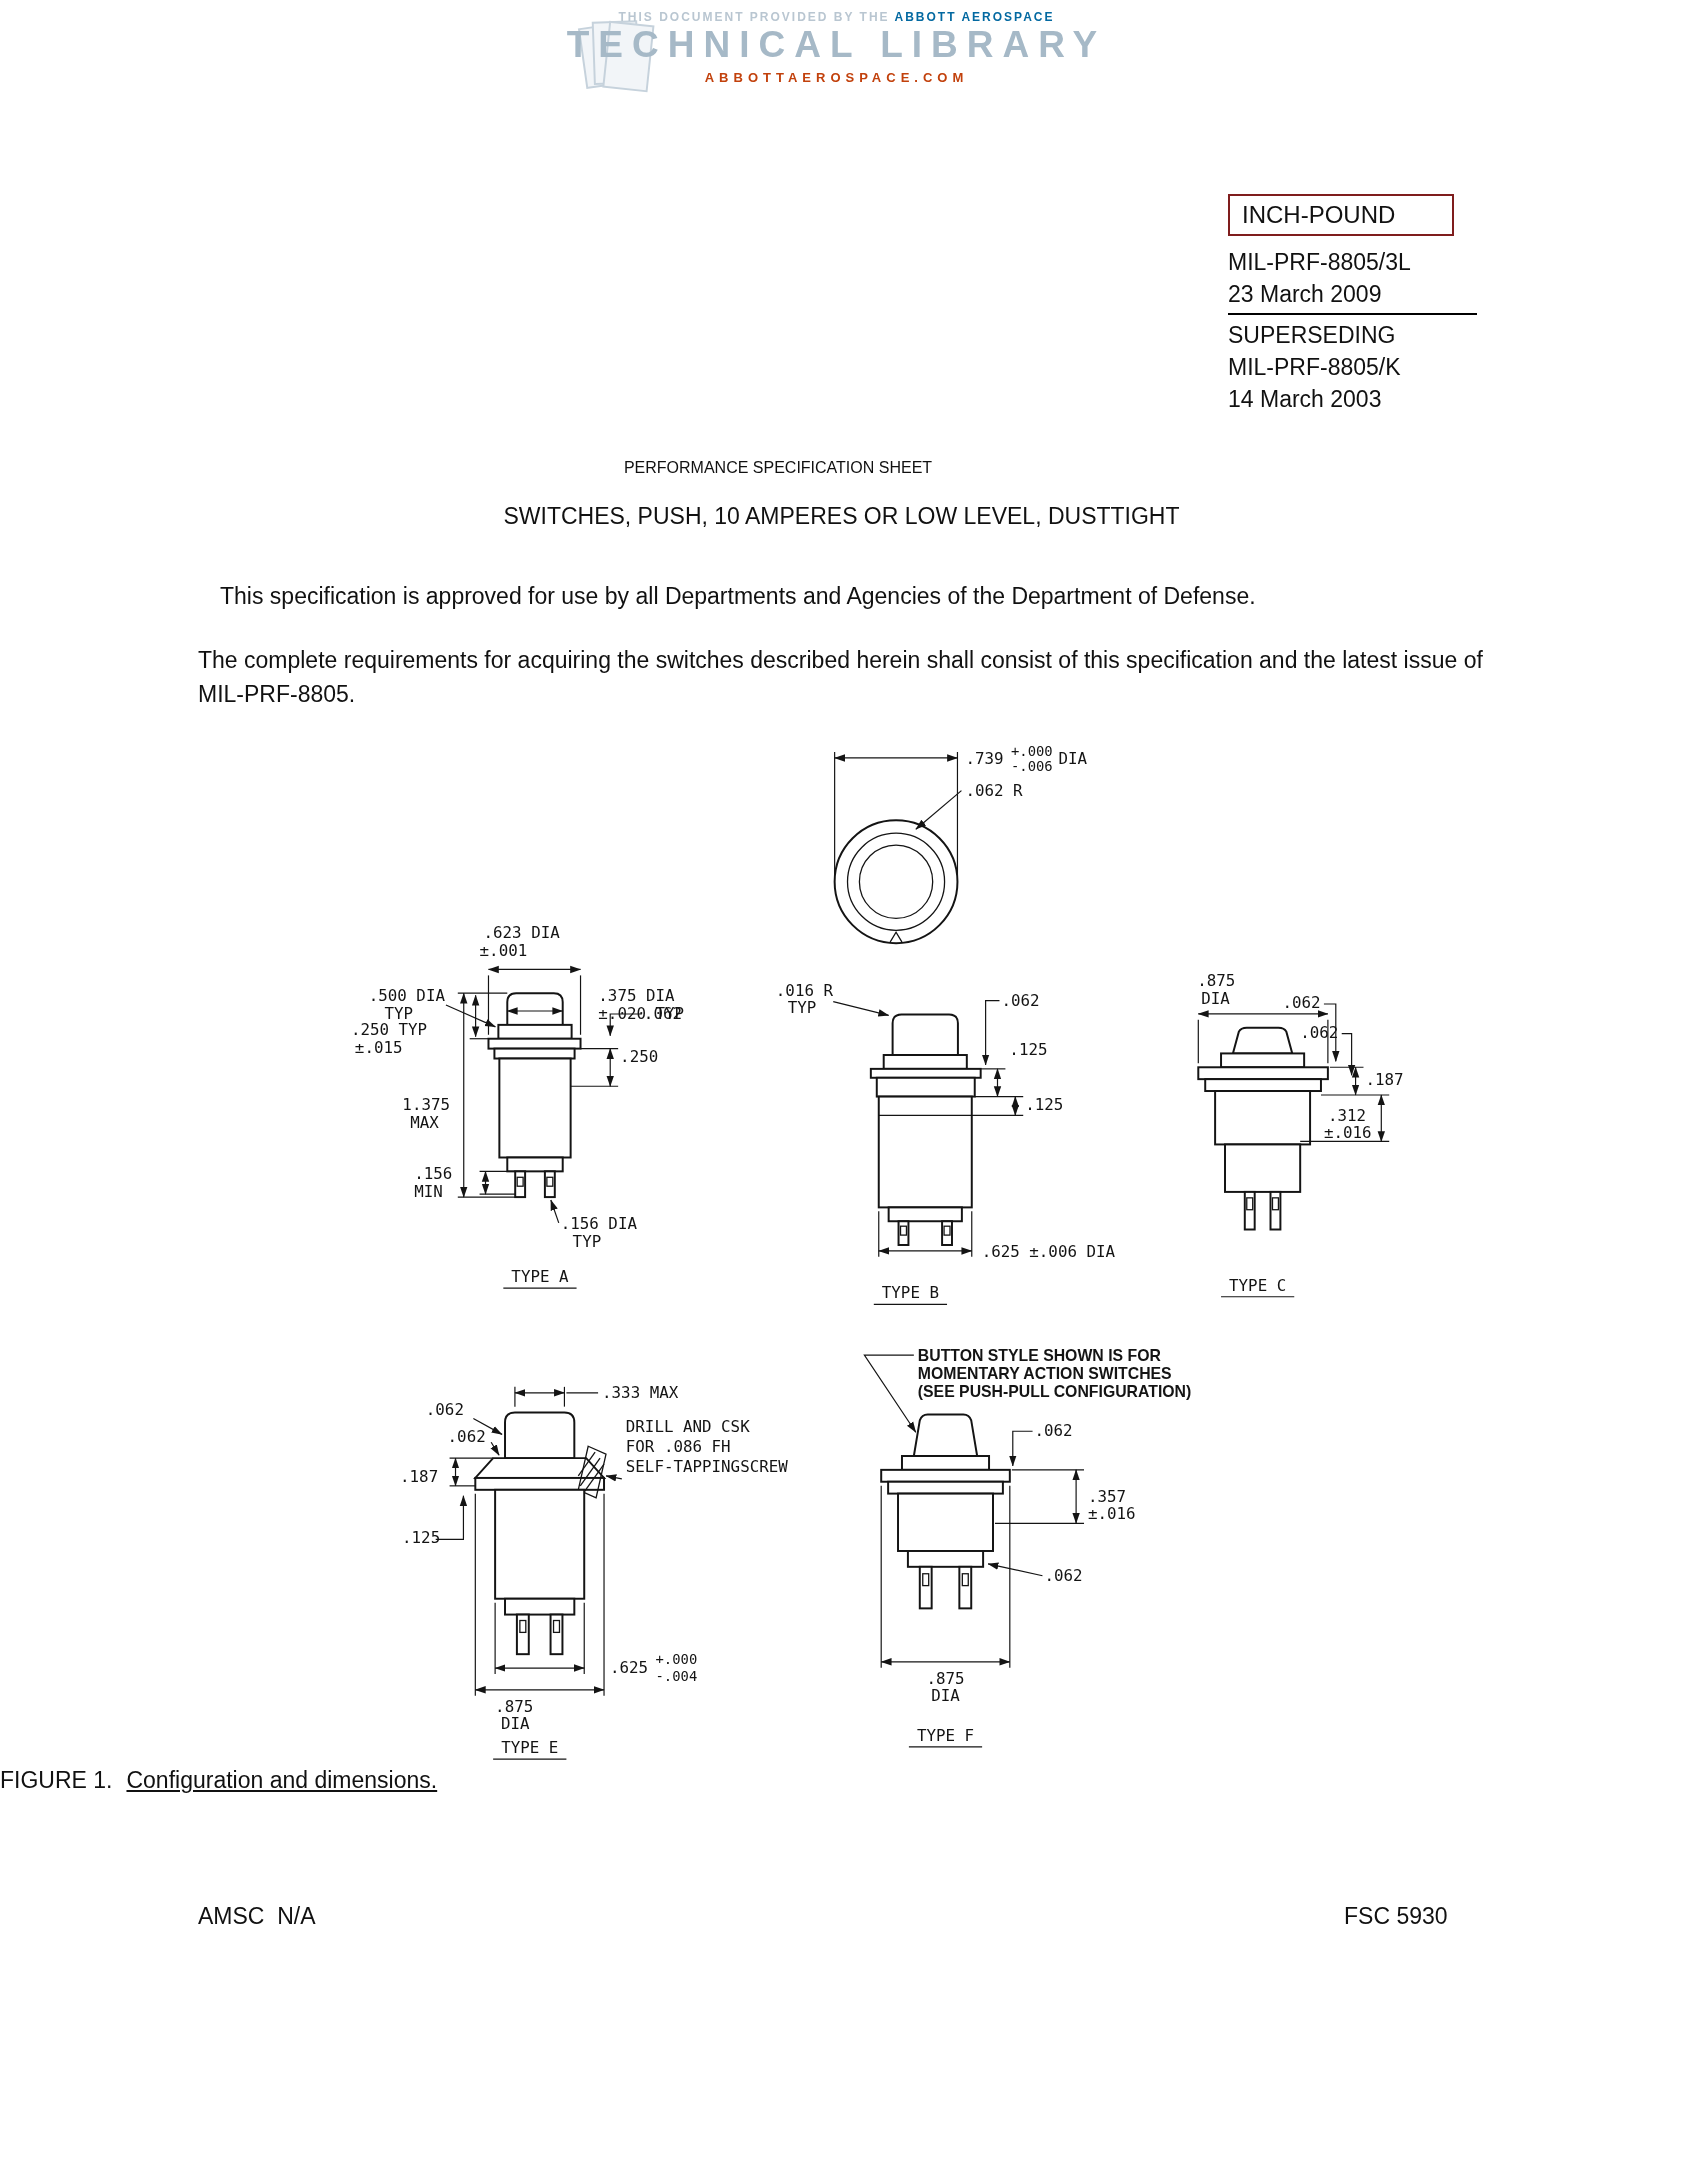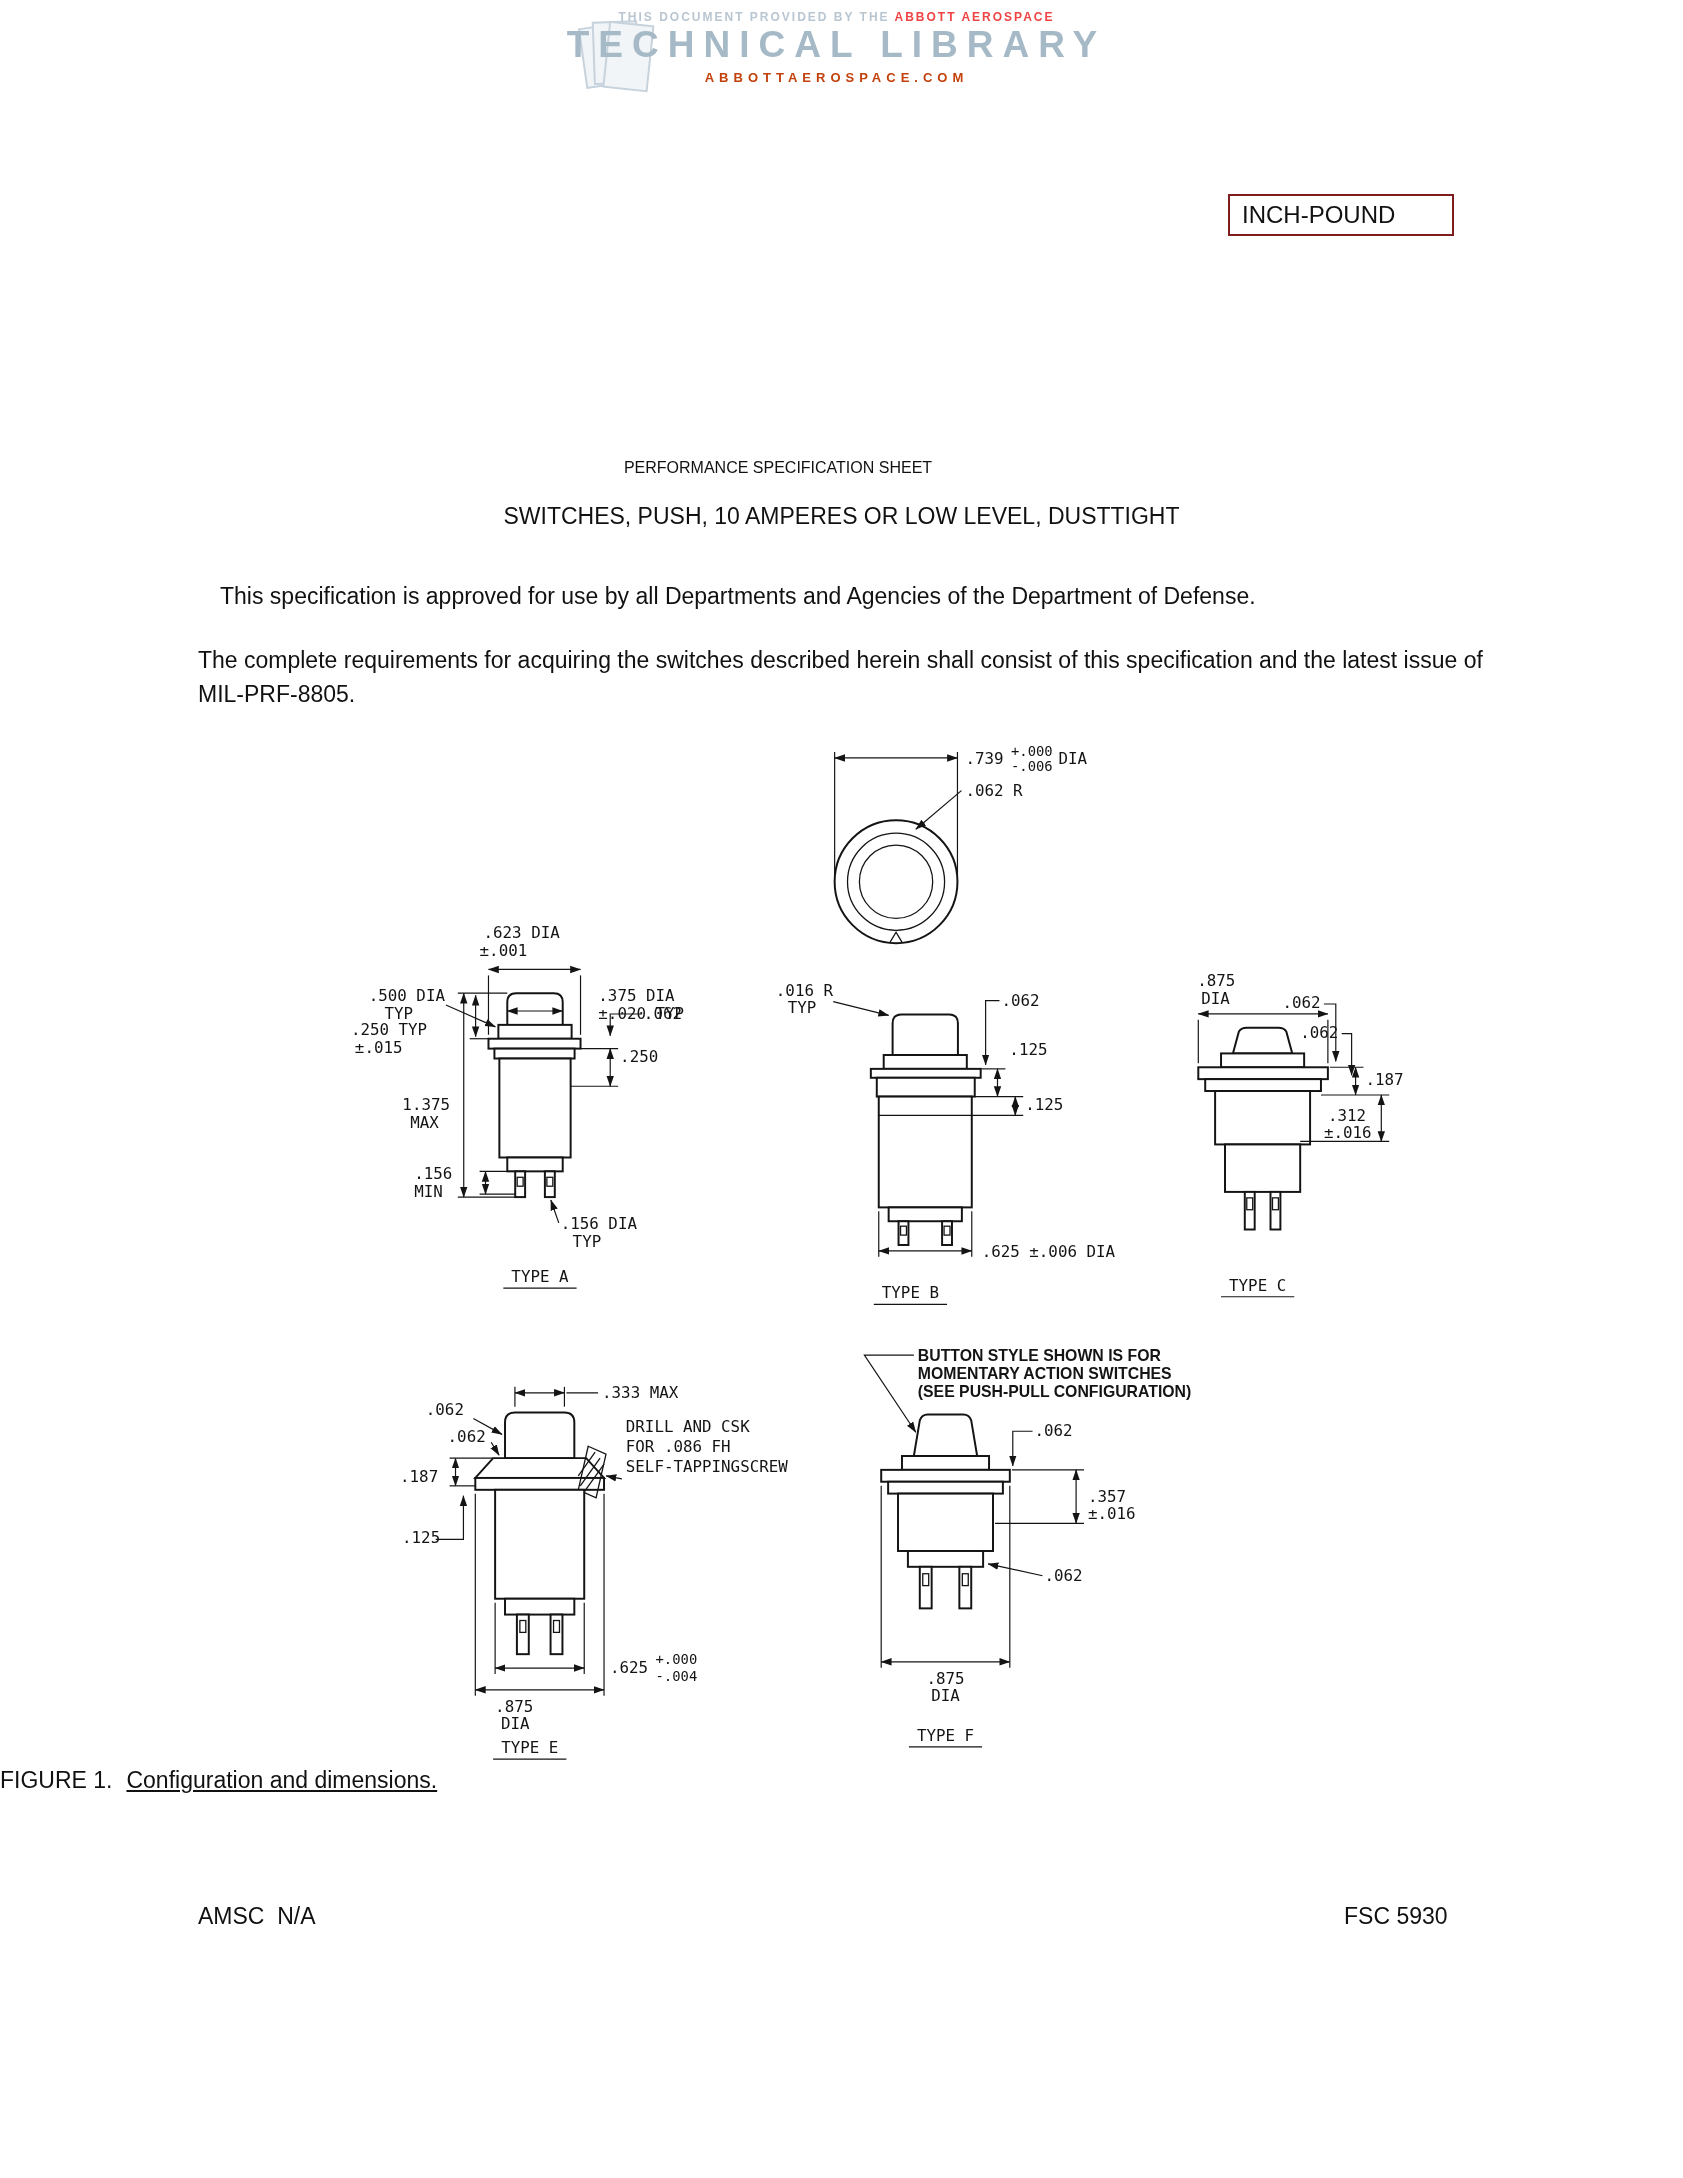--- a/index.html
+++ b/index.html
@@ -2,21 +2,21 @@
 <html><head>
 <meta charset="utf-8">
 <style>
   html,body{margin:0;padding:0;background:#e8e8e8;}
   .page{position:relative;width:1683px;height:2178px;background:#ffffff;overflow:hidden;
         font-family:"Liberation Sans",sans-serif;color:#111;}
   .abs{position:absolute;}
   
   .watermark{position:absolute;left:490px;top:10px;width:693px;text-align:center;}
   .wm-line1{font-size:12px;letter-spacing:2px;color:#b9c6d1;font-weight:700;}
-  .wm-brand{color:#ef4444;}
+  .wm-brand{color:#0369a1;}
   .wm-line2{font-size:37px;letter-spacing:9px;color:#a6b9c7;font-weight:700;margin-top:0;}
   .wm-line3{font-size:13px;letter-spacing:5px;color:#c2410c;font-weight:700;margin-top:4px;}
   
   .inch-box{position:absolute;left:1228px;top:194px;width:210px;height:38px;border:2px solid #7f1d1d;
             font-size:24px;display:flex;align-items:center;padding-left:12px;}
   .hdr-block{position:absolute;left:1228px;top:246px;font-size:23px;line-height:32px;}
   .hdr-rule{border-top:2px solid #000;width:249px;margin:3px 0 4px 0;}
   
   .title1{position:absolute;left:0;top:459px;width:1556px;text-align:center;font-size:16px;}
   .title2{position:absolute;left:0;top:503px;width:1683px;text-align:center;font-size:23px;}
@@ -61,20 +61,28 @@
   <div class="watermark">
     <div class="wm-line1"><span>THIS DOCUMENT PROVIDED BY THE</span> <span class="wm-brand">ABBOTT AEROSPACE</span></div>
     <div class="wm-line2">TECHNICAL LIBRARY</div>
     <div class="wm-line3">ABBOTTAEROSPACE.COM</div>
   </div>
 
   <div class="inch-box">
     <span>INCH-POUND</span>
   </div>
 
+  <div class="hdr-block">
+    <div>MIL-PRF-8805/3L</div>
+    <div>23 March 2009</div>
+    <div class="hdr-rule"></div>
+    <div>SUPERSEDING</div>
+    <div>MIL-PRF-8805/K</div>
+    <div>14 March 2003</div>
+  </div>
 
   <div class="title1">PERFORMANCE SPECIFICATION SHEET</div>
   <div class="title2">SWITCHES, PUSH, 10 AMPERES OR LOW LEVEL, DUSTTIGHT</div>
 
   <div class="para1">This specification is approved for use by all Departments and Agencies of the Department of Defense.</div>
   <div class="para2">The complete requirements for acquiring the switches described herein shall consist of this specification and the latest issue of MIL-PRF-8805.</div>
 
   <svg class="draw" style="left:797px;top:738px" width="416" height="233" viewBox="0 0 420 235">
     <circle cx="100" cy="145" r="62" class="o2"></circle>
     <circle cx="100" cy="145" r="49" class="o1"></circle>

